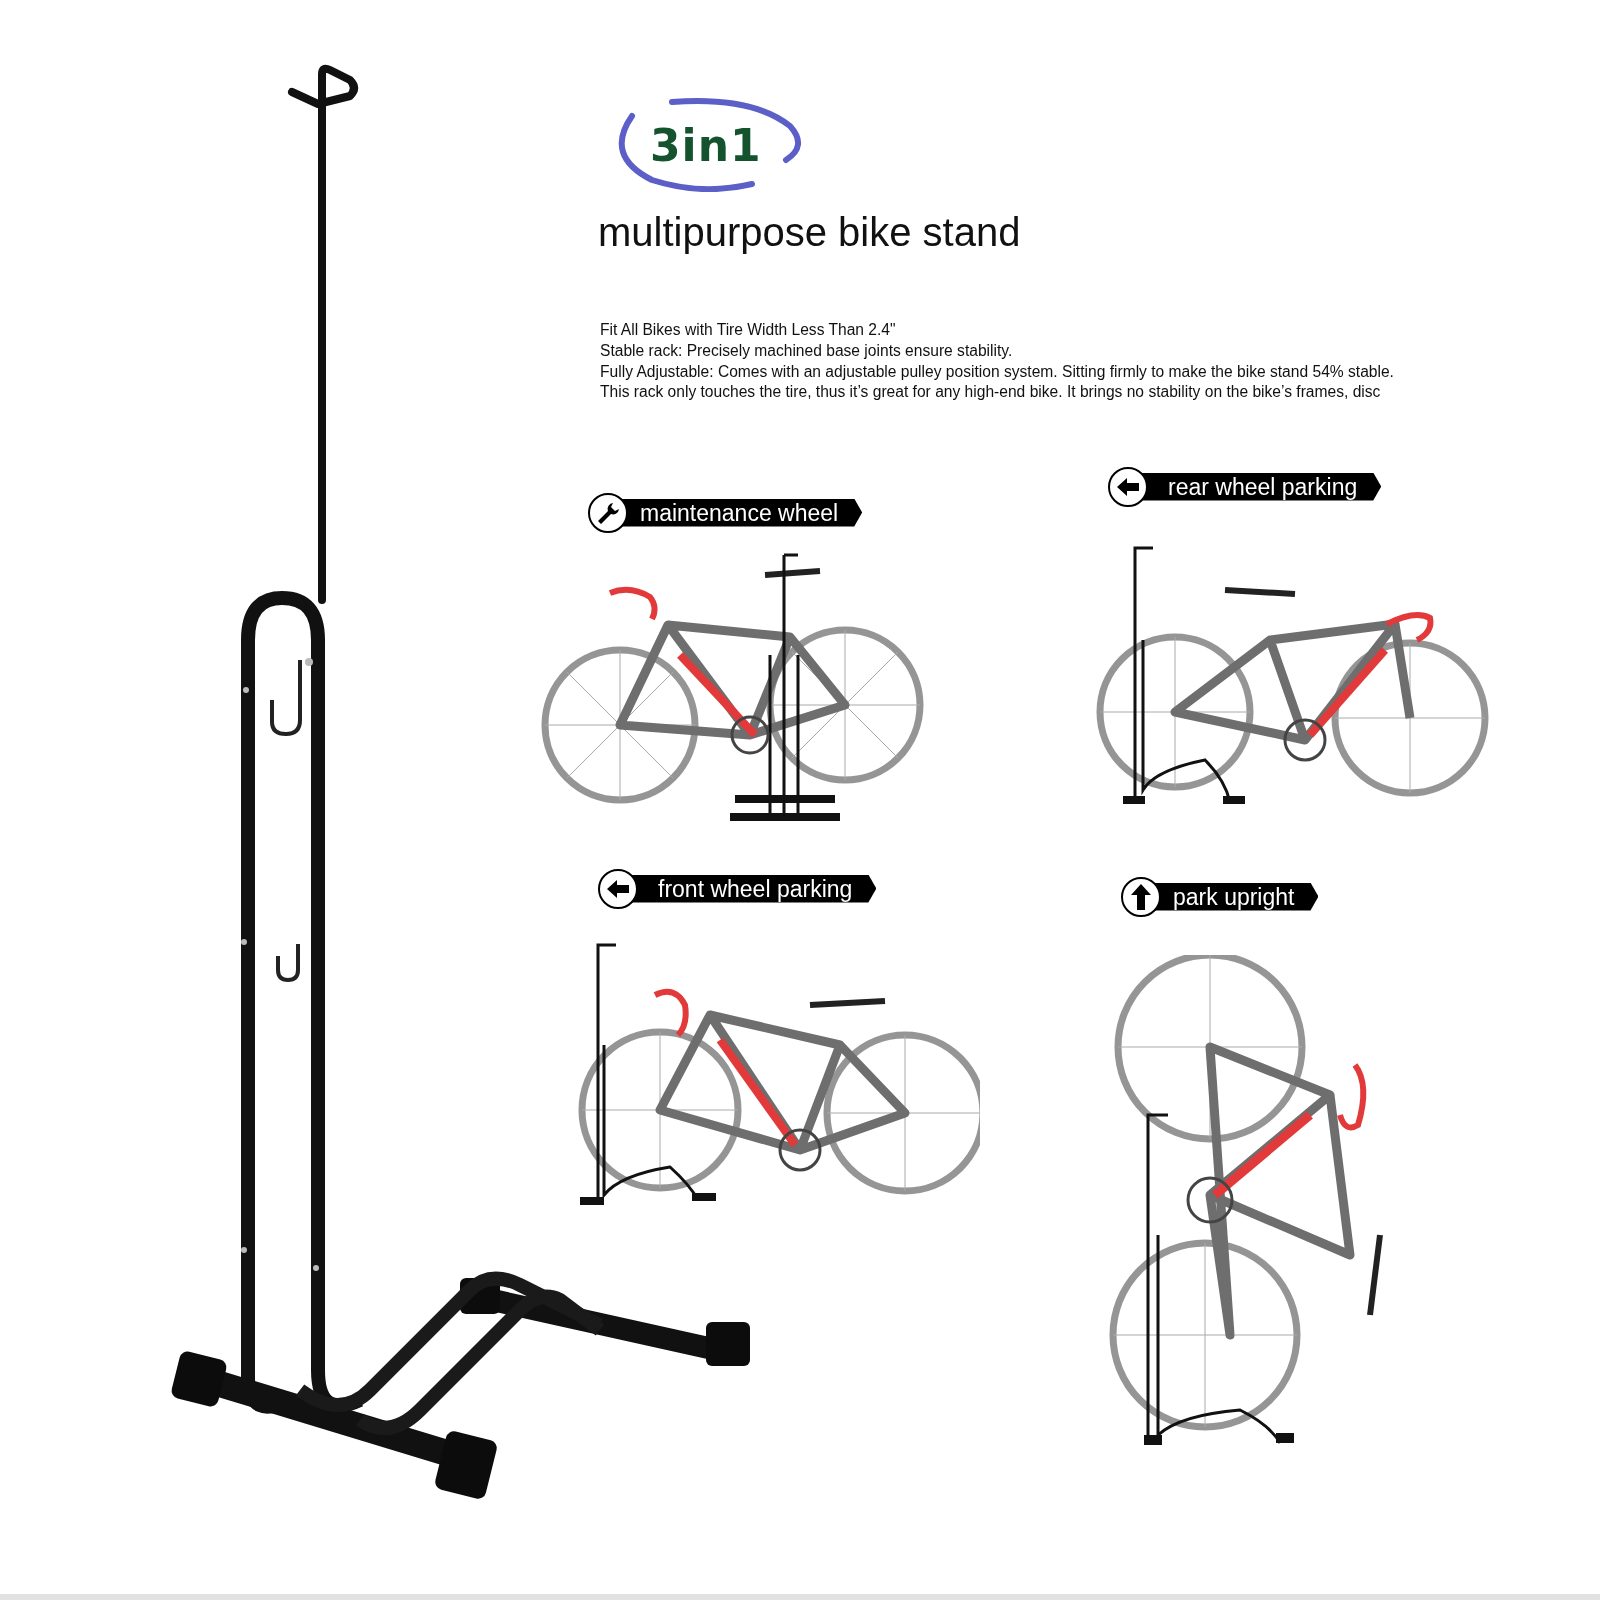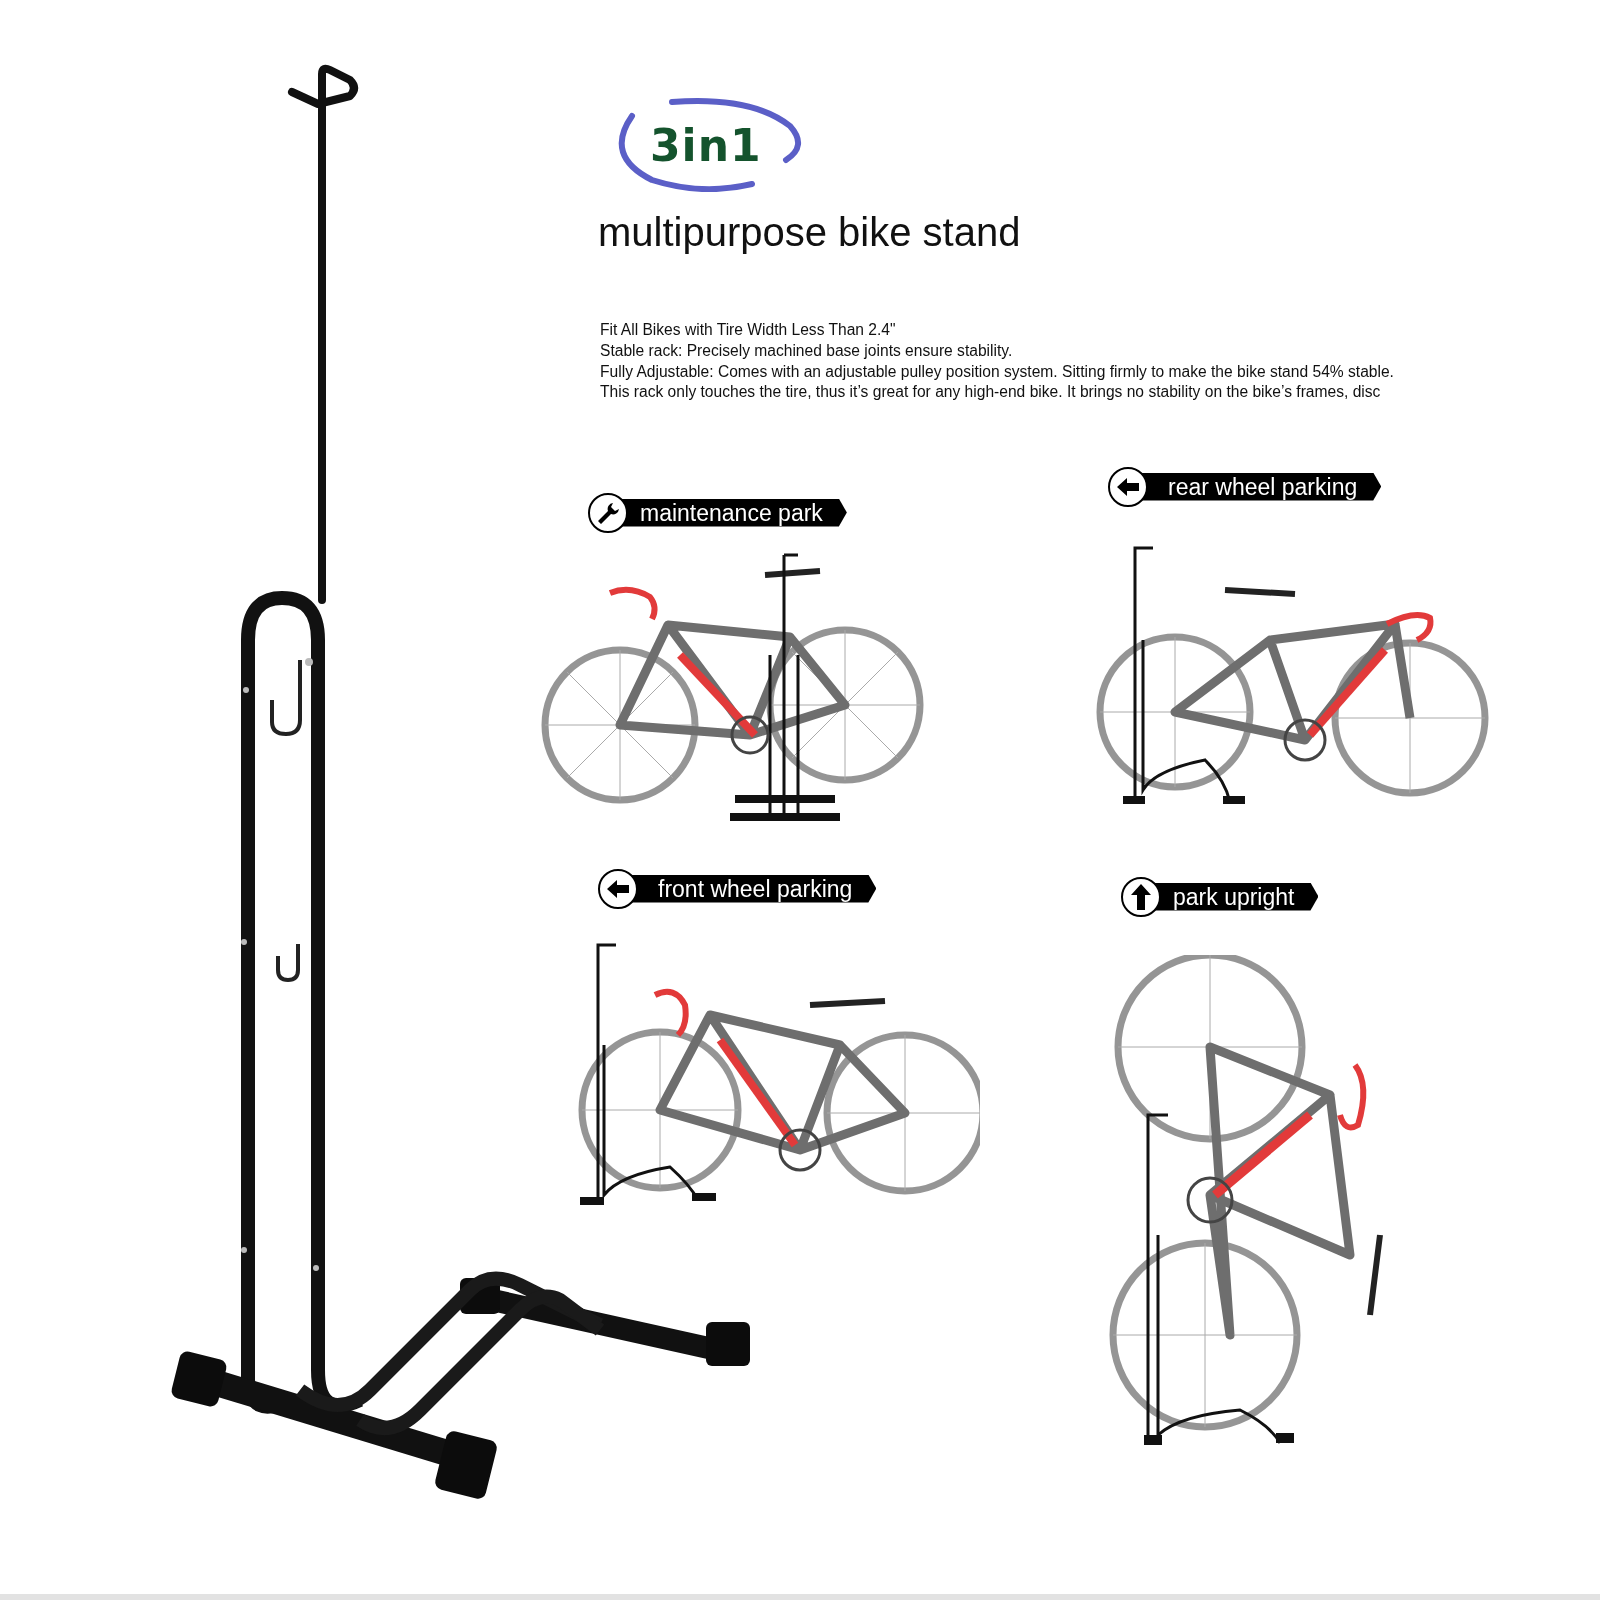--- a/index.html
+++ b/index.html
@@ -93,21 +93,21 @@
   <div>Fully Adjustable: Comes with an adjustable pulley position system. Sitting firmly to make the bike stand 54% stable.</div>
   <div>This rack only touches the tire, thus it’s great for any high-end bike. It brings no stability on the bike’s frames, disc</div>
 </div>
 
 <div class="abs mode-label" style="left:588px;top:496px">
   <div class="circle">
     <svg width="26" height="26" viewBox="0 0 26 26">
         <path d="M18 3 A6 6 0 0 0 13 11 L3 21 L6 24 L16 14 A6 6 0 0 0 24 9 L20 11 L16 7 L18 3 Z" fill="#000"></path>
       </svg>
   </div>
-  <div class="bar">maintenance park</div>
+  <div class="bar">maintenance wheel</div>
 </div>
 
 <div class="abs mode-label" style="left:1108px;top:470px">
   <div class="circle">
     <svg width="26" height="22" viewBox="0 0 26 22">
         <path d="M2 11 L12 2 L12 7 L24 7 L24 15 L12 15 L12 20 Z" fill="#000"></path>
       </svg>
   </div>
   <div class="bar" style="padding-left:26px">rear wheel parking</div>
 </div>

